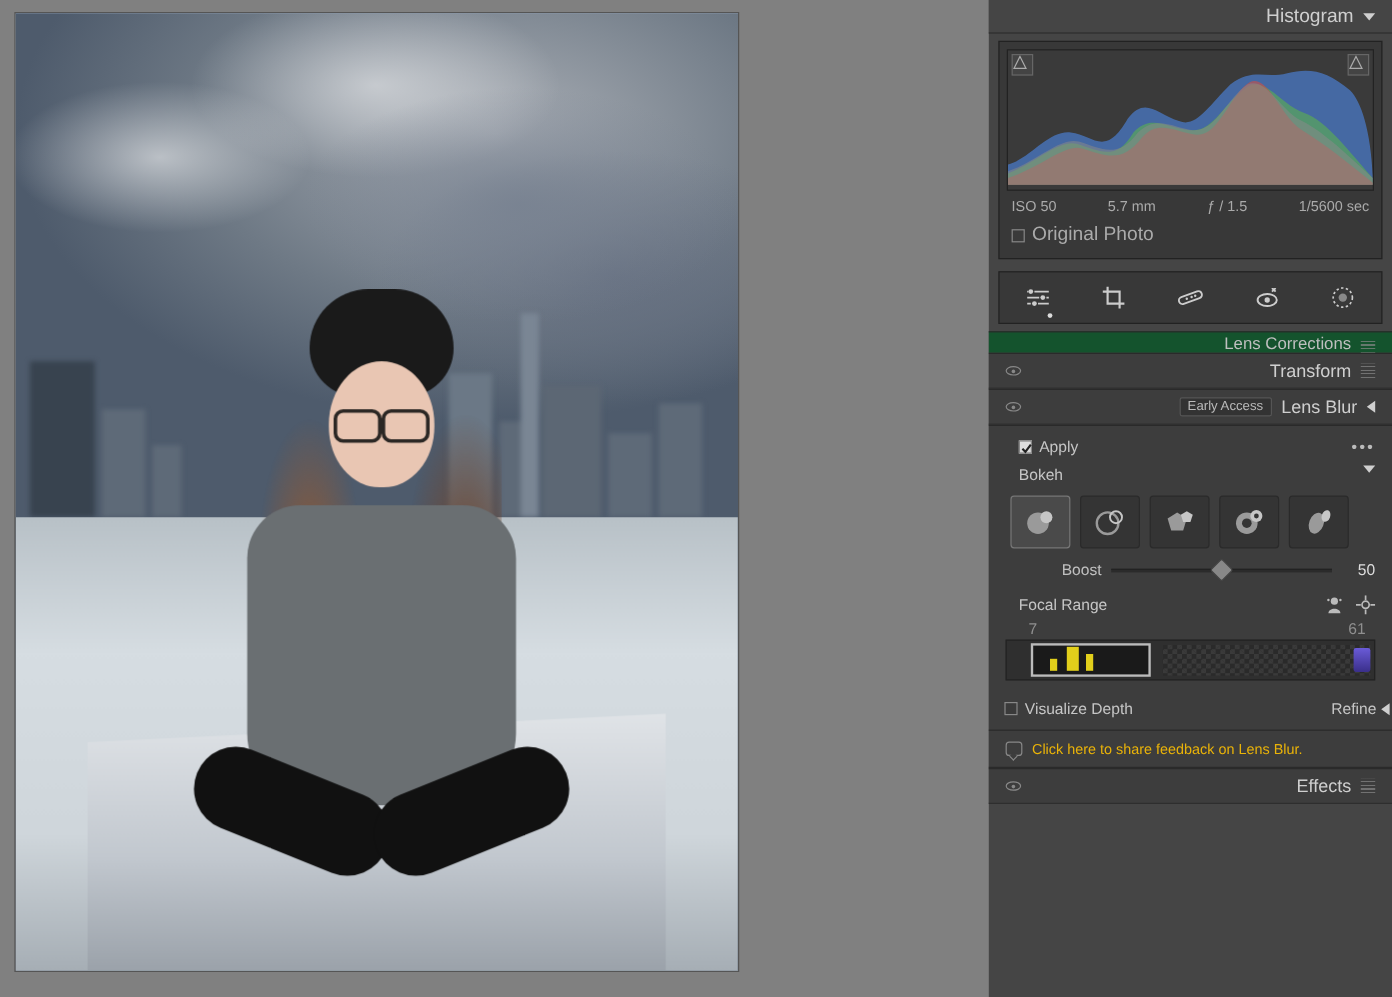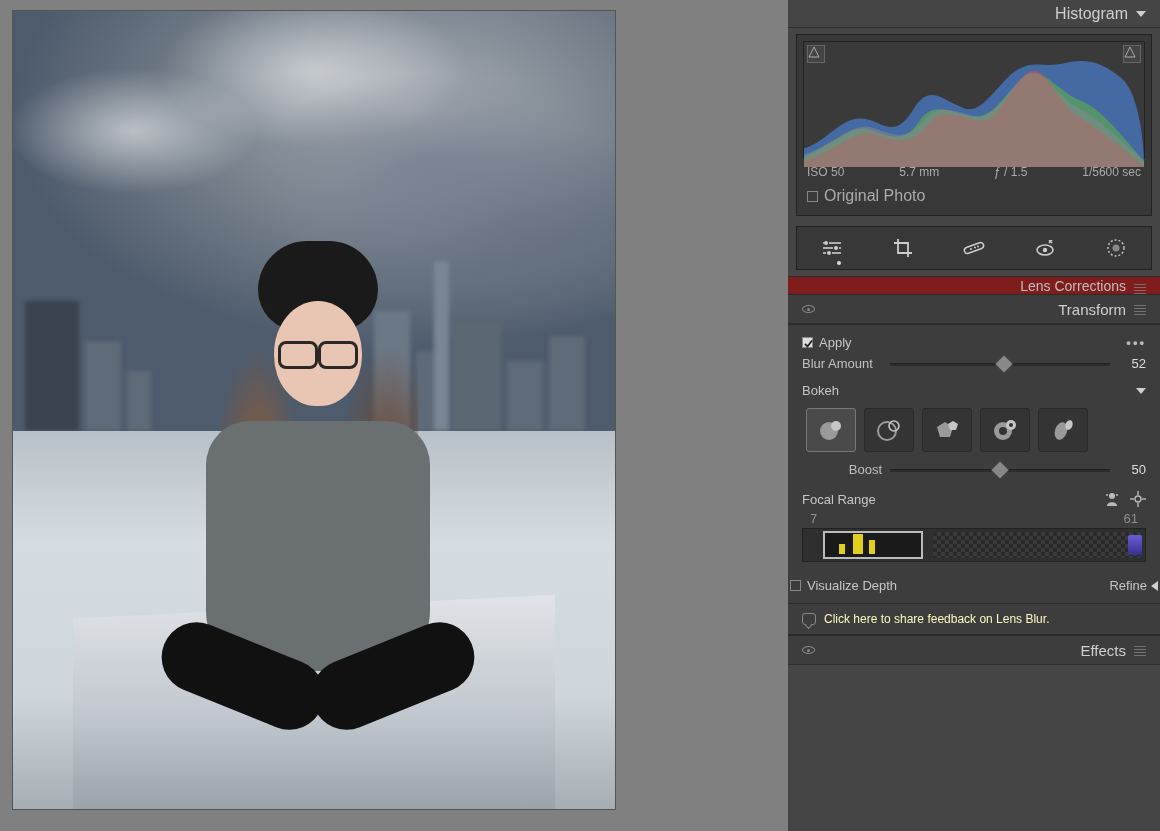--- a/index.html
+++ b/index.html
@@ -31,21 +31,21 @@
   .glasses::before{left:0}.glasses::after{right:0}
   .hair { position:absolute; left:40px; top:60px; width:200px; height:300px; background:
     radial-gradient(ellipse 60px 160px at 40px 160px, #8a5a3a, transparent 70%),
     radial-gradient(ellipse 70px 180px at 170px 170px, #6f452c, transparent 70%); }
   .torso { position:absolute; left:28px; top:180px; width:224px; height:250px; background:#6a6f72; border-radius:44px 44px 60px 60px; }
   .legs { position:absolute; left:-20px; top:380px; width:320px; height:150px; }
   .legL,.legR{position:absolute;width:170px;height:70px;background:#111;border-radius:40px;}
   .legL{left:0;top:20px;transform:rotate(22deg);} .legR{right:0;top:20px;transform:rotate(-22deg);}
 
   
-  .panel { width: 372px; height: 831px; background: #454545; color: #d6d6d6; font-size: 13px; display: flex; flex-direction: column; }
+  .panel { width: 336px; height: 831px; background: #454545; color: #d6d6d6; font-size: 13px; display: flex; flex-direction: column; }
   .section-head { height: 28px; display:flex; align-items:center; justify-content:flex-end; gap:8px; padding:0 14px; color:#cfcfcf; font-size:16px; border-bottom:1px solid #2e2e2e; background:#454545; }
   .section-head.small { background:#3d3d3d; font-size:15px; height:30px; border-top:1px solid #2a2a2a; }
   .tria { width:0;height:0;border-top:6px solid #cfcfcf;border-left:5px solid transparent;border-right:5px solid transparent; }
   .tria.left { border-top:5px solid transparent; border-bottom:5px solid transparent; border-right:7px solid #cfcfcf; border-left:none; }
   .stripes { width:12px; height:12px; background:repeating-linear-gradient(0deg,#888 0 1px, transparent 1px 3px); opacity:.7; }
   .eye { width:13px;height:8px;border:1.5px solid #888;border-radius:50%; position:relative; margin-right:auto;}
   .eye::after{content:"";position:absolute;left:4px;top:1.5px;width:3px;height:3px;border-radius:50%;background:#888;}
 
   .hist-box { margin:6px 8px 4px; border:1px solid #222; background:#383838; padding:6px; }
   .hist { position:relative; width:100%; height:118px; background:#3a3a3a; border:1px solid #222; }
@@ -53,21 +53,21 @@
   .clip-ind { position:absolute; top:3px; width:18px; height:18px; background:#444; border:1px solid #666; display:flex; align-items:center; justify-content:center; }
   .clip-ind svg{width:12px;height:12px;}
   .clip-l{left:3px}.clip-r{right:3px}
   .meta-row { display:flex; justify-content:space-between; font-size:12px; color:#aaa; padding:6px 4px 8px; }
   .orig-row { display:flex; align-items:center; gap:6px; font-size:16px; color:#aaa; padding:0 4px 4px; }
   .chk { width:11px;height:11px;border:1px solid #888; background:#3a3a3a; }
 
   .toolstrip { margin:6px 8px; border:1px solid #222; background:#383838; height:44px; display:flex; align-items:center; justify-content:space-around; position:relative; }
   .toolstrip .tool { width:28px;height:28px; display:flex;align-items:center;justify-content:center; color:#c6c6c6;}
   .toolstrip .dot{position:absolute;bottom:4px;left:40px;width:4px;height:4px;border-radius:50%;background:#ddd;}
-  .row { display:flex; align-items:center; padding:4px 14px; }
+  .row { display:flex; padding:4px 14px;margin-left:11px; }
   .row.between { justify-content:space-between; }
   .subinset { background:#3d3d3d; border-top:1px solid #2a2a2a; border-bottom:1px solid #2a2a2a; }
 
   .badge { font-size:11px; background:#333; border:1px solid #555; padding:1px 6px; border-radius:2px; color:#bbb; }
   .more { letter-spacing:2px; color:#bbb; font-weight:bold; }
 
   .slider-row { display:flex; align-items:center; gap:8px; padding:2px 14px 8px; }
   .slider-row .lbl { width:80px; color:#c0c0c0; }
   .slider { flex:1; height:14px; position:relative; }
   .track { position:absolute; left:0; right:0; top:6px; height:3px; background:#2b2b2b; border-top:1px solid #222; }
@@ -82,27 +82,27 @@
   .focal-sel { position:absolute; top:2px; bottom:2px; border:2px solid #bbb; background:#1a1a1a; }
   .focal-sel::before,.focal-sel::after{content:"";position:absolute;background:#e2cf1b;bottom:3px;}
   .focal-sel::before{left:14px;width:6px;height:10px}
   .focal-sel::after{left:28px;width:10px;height:20px}
   .focal-sel .bar3{position:absolute;left:44px;bottom:3px;width:6px;height:14px;background:#e2cf1b}
   .checker { position:absolute; top:3px; bottom:3px; right:3px; left:130px;
      background-image: linear-gradient(45deg,#3a3a3a 25%,transparent 25%),linear-gradient(-45deg,#3a3a3a 25%,transparent 25%),linear-gradient(45deg,transparent 75%,#3a3a3a 75%),linear-gradient(-45deg,transparent 75%,#3a3a3a 75%);
      background-size:8px 8px; background-position:0 0,0 4px,4px -4px,-4px 0; background-color:#2a2a2a; }
   .focal-purple { position:absolute; right:3px; top:6px; bottom:6px; width:14px; background:linear-gradient(#6a5bd8,#3a2f8a); border-radius:2px; }
 
-  .fb-row { display:flex; align-items:center; gap:8px; padding:8px 14px; color:#fef9c3; font-size:12px; border-top:1px solid #2a2a2a; }
+  .fb-row { display:flex; align-items:center; gap:8px; padding:8px 14px; color:#eab308; font-size:12px; border-top:1px solid #2a2a2a; }
   .chat-ico{width:14px;height:12px;border:1.2px solid #888;border-radius:3px;position:relative;}
   .chat-ico::after{content:"";position:absolute;left:3px;bottom:-4px;width:4px;height:4px;border-left:1.2px solid #888;border-bottom:1.2px solid #888;transform:rotate(-45deg);background:#3d3d3d;}
 
   .lightlbl{color:#c6c6c6}
   .dimlbl{color:#8f8f8f}
-  .peek { height:18px; overflow:hidden; border-top:1px solid #2a2a2a; background:#7f1d1d; display:flex;justify-content:flex-end;align-items:flex-end;padding:0 14px;color:#bfbfbf;font-size:14px;}
+  .peek { height:18px; overflow:hidden; border-top:1px solid #2a2a2a; background:#14532d; display:flex;justify-content:flex-end;align-items:flex-end;padding:0 14px;color:#bfbfbf;font-size:14px;}
 </style>
 </head>
 <body>
 
 <div class="canvas">
   <div class="photo">
     <div class="sky"></div>
     <div class="clouds"></div>
     <div class="skyline">
       <div class="bldg" style="left:2%;width:9%;height:130px;background:#38434f"></div>
@@ -217,43 +217,41 @@
     <span>Lens Corrections</span>
     <span class="stripes" style="margin-left:8px"></span>
   </div>
 
   <div class="section-head small">
     <span class="eye"></span>
     <span>Transform</span>
     <span class="stripes"></span>
   </div>
 
+  <div class="section-head small" style="background:#3d3d3d">
+    <span class="eye"></span>
+    <span class="badge">Early Access</span>
+    <span>Lens Blur</span>
+    <span class="tria left"></span>
+  </div>
 
   <div class="subinset">
 
     <div class="row between" style="padding-top:10px">
       <label style="display:flex;align-items:center;gap:6px">
         <span class="chk" style="background:#ddd;position:relative">
           <svg width="11" height="11" viewBox="0 0 11 11" style="position:absolute;inset:0">
               <path d="M2 6 L4.5 8.5 L9 2.5" stroke="#222" stroke-width="1.8" fill="none"></path>
             </svg>
         </span>
         <span class="lightlbl">Apply</span>
       </label>
       <span class="more">•••</span>
     </div>
 
-    <div class="slider-row">
-      <span class="lbl">Blur Amount</span>
-      <div class="slider">
-        <div class="track"></div>
-        <div class="thumb" style="left:52%"></div>
-      </div>
-      <span class="val">52</span>
-    </div>
 
     <div class="row between">
       <span class="lightlbl">Bokeh</span>
       <span class="tria"></span>
     </div>
 
     <div class="bokeh-row">
       <div class="bokeh-btn sel">
         <svg width="30" height="26" viewBox="0 0 30 26">
             <circle cx="13" cy="14" r="9" fill="#9a9a9a"></circle>

